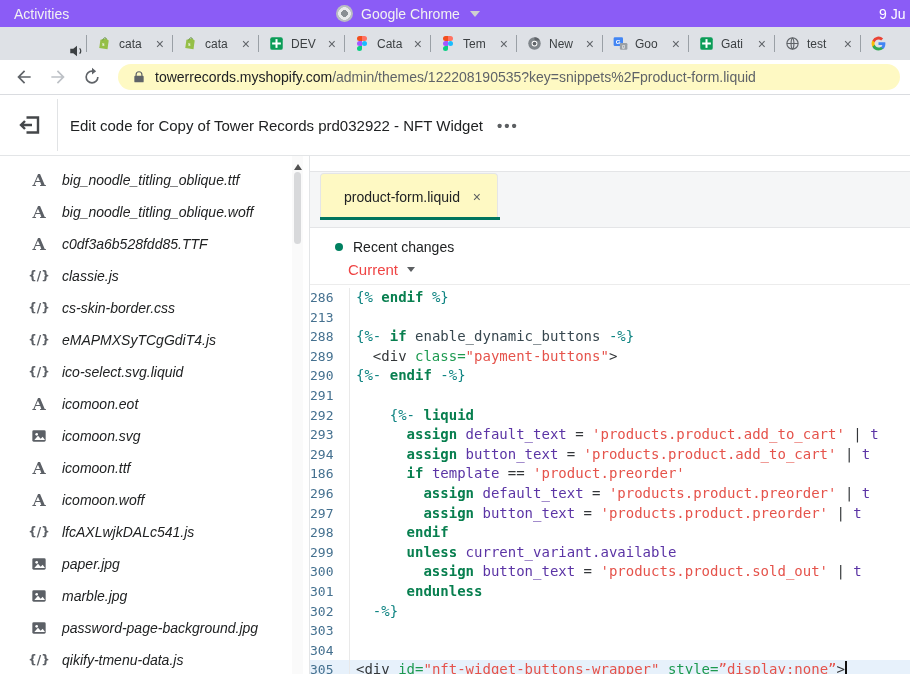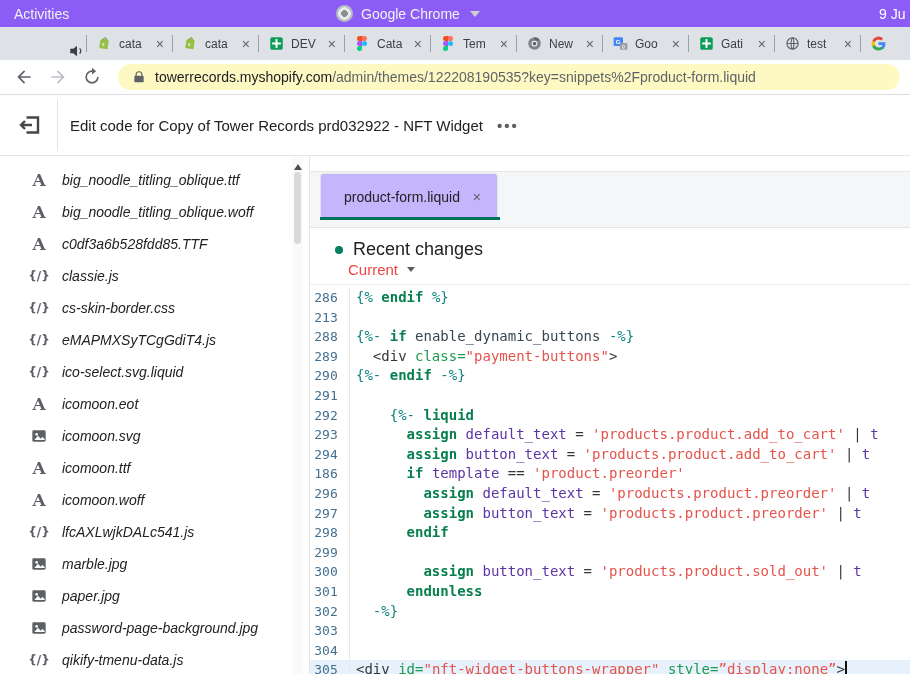--- a/index.html
+++ b/index.html
@@ -58,40 +58,40 @@
   .frow .fname { margin-left:11px; font-size:14px; color:#202223; white-space:nowrap;font-style:italic; }
   .sscroll { position:absolute; right:6px; top:0; width:11px; height:100%; background:#fafafa; }
   .sarrow { width:0; height:0; border-left:4px solid transparent; border-right:4px solid transparent;
             border-bottom:6px solid #505050; margin:8px auto 2px auto; }
   .sthumb { width:7px; margin:0 auto; height:72px; background:#d8d9db; border-radius:4px; }
 
   
   .editor { width:600px; height:100%; position:relative; background:#fff; }
   .etabstrip { position:absolute; left:0; top:15px; width:600px; height:57px; background:#f5f6f7;
                border-top:1px solid #e4e5e7; border-bottom:1px solid #e4e5e7; }
-  .etab { position:absolute; left:10px; top:1px; width:178px; height:46px; background:#c4b5fd;
+  .etab { position:absolute; left:10px; top:1px; width:178px; height:46px; background:#fef9c3;
           border:1px solid #e4e5e7; border-bottom:none; border-radius:4px 4px 0 0;
           display:flex; align-items:center; }
   .etab .elabel { margin-left:23px; font-size:14px; color:#202223; }
   .etab .eclose { margin-left:auto; margin-right:16px; font-size:14px; color:#5c5f62; }
   .etab .underline { position:absolute; left:-1px; bottom:-1px; width:180px; height:3px; background:var(--c-tab_underline,#00755e); }
 
   .recent { position:absolute; left:0; top:72px; width:600px; height:57px; background:#fff; border-bottom:1px solid #ececec; }
   .rc1 { position:absolute; left:25px; top:11px; display:flex; align-items:center; }
   .rdot { width:8px; height:8px; border-radius:50%; background:var(--c-accent_green,#008060); }
-  .rlabel { margin-left:10px; font-size:18px; color:#202223; }
+  .rlabel { margin-left:10px; font-size:14px; color:#202223; }
   .rc2 { position:absolute; left:38px; top:33px; display:flex; align-items:center; font-size:15px; color:#ef4444; }
   .rcaret { width:0; height:0; border-left:4px solid transparent; border-right:4px solid transparent;
             border-top:5px solid #5c5f62; margin-left:9px; }
 
   .codearea { position:absolute; left:0; top:129px; width:600px; height:389px; overflow:hidden;
               font-family:"DejaVu Sans Mono", monospace; font-size:14px; padding-top:3px; }
   .code-line { height:19.6px; line-height:19.6px; display:flex; white-space:pre; }
   .code-line.active { background:var(--c-syntax-active_line_bg,#e7f1fb); }
-  .gutter { flex:0 0 40px; text-align:center; padding-right:7px; font-size:13px;
+  .gutter { flex:0 0 40px; text-align:left; padding-right:7px; font-size:13px;
             color:var(--c-syntax-line_number,#44708f); border-right:1px solid #e9e9e9; }
   .ltxt { padding-left:6px; }
   .tk-kw  { color:var(--c-syntax-keyword,#087f4f); font-weight:bold; }
   .tk-tag { color:var(--c-syntax-delimiter,#0f8482); }
   .tk-str { color:var(--c-syntax-string,#e5534b); }
   .tk-var { color:var(--c-syntax-variable,#5b34a5); }
   .tk-attr{ color:var(--c-syntax-attribute,#1d9a50); }
   .tk-pl  { color:var(--c-syntax-plain,#333639); }
   .tk-id  { color:var(--c-syntax-identifier,#37474f); }
   .cursor { display:inline-block; width:2px; height:15px; background:#111; vertical-align:-2px; }
@@ -347,31 +347,31 @@
           <span class="fname">lfcAXLwjkDALc541.js</span>
         </div>
         <div class="frow">
           <span class="ficon">
             <svg width="16" height="16" viewBox="0 0 24 24">
               <rect x="2" y="3.5" width="20" height="17" rx="2" fill="#5c6066"></rect>
               <circle cx="8.5" cy="9.5" r="2" fill="#fff"></circle>
               <path d="M5 18l5.5-6.5 4 4.5 3-3 3.5 5z" fill="#fff"></path>
             </svg>
           </span>
-          <span class="fname">marble.jpg</span>
+          <span class="fname">paper.jpg</span>
         </div>
         <div class="frow">
           <span class="ficon">
             <svg width="16" height="16" viewBox="0 0 24 24">
               <rect x="2" y="3.5" width="20" height="17" rx="2" fill="#5c6066"></rect>
               <circle cx="8.5" cy="9.5" r="2" fill="#fff"></circle>
               <path d="M5 18l5.5-6.5 4 4.5 3-3 3.5 5z" fill="#fff"></path>
             </svg>
           </span>
-          <span class="fname">paper.jpg</span>
+          <span class="fname">marble.jpg</span>
         </div>
         <div class="frow">
           <span class="ficon">
             <svg width="16" height="16" viewBox="0 0 24 24">
               <rect x="2" y="3.5" width="20" height="17" rx="2" fill="#5c6066"></rect>
               <circle cx="8.5" cy="9.5" r="2" fill="#fff"></circle>
               <path d="M5 18l5.5-6.5 4 4.5 3-3 3.5 5z" fill="#fff"></path>
             </svg>
           </span>
           <span class="fname">password-page-background.jpg</span>
@@ -414,21 +414,21 @@
         <div class="code-line"><span class="gutter">289</span><span class="ltxt"><span class="tk-pl">  &lt;div </span><span class="tk-attr">class=</span><span class="tk-str">"payment-buttons"</span><span class="tk-pl">&gt;</span></span></div>
         <div class="code-line"><span class="gutter">290</span><span class="ltxt"><span class="tk-tag">{%-</span><span class="tk-pl"> </span><span class="tk-kw">endif</span><span class="tk-pl"> </span><span class="tk-tag">-%}</span></span></div>
         <div class="code-line"><span class="gutter">291</span><span class="ltxt"></span></div>
         <div class="code-line"><span class="gutter">292</span><span class="ltxt"><span class="tk-pl">    </span><span class="tk-tag">{%-</span><span class="tk-pl"> </span><span class="tk-kw">liquid</span></span></div>
         <div class="code-line"><span class="gutter">293</span><span class="ltxt"><span class="tk-pl">      </span><span class="tk-kw">assign</span><span class="tk-pl"> </span><span class="tk-var">default_text</span><span class="tk-pl"> = </span><span class="tk-str">'products.product.add_to_cart'</span><span class="tk-pl"> | </span><span class="tk-var">t</span></span></div>
         <div class="code-line"><span class="gutter">294</span><span class="ltxt"><span class="tk-pl">      </span><span class="tk-kw">assign</span><span class="tk-pl"> </span><span class="tk-var">button_text</span><span class="tk-pl"> = </span><span class="tk-str">'products.product.add_to_cart'</span><span class="tk-pl"> | </span><span class="tk-var">t</span></span></div>
         <div class="code-line"><span class="gutter">186</span><span class="ltxt"><span class="tk-pl">      </span><span class="tk-kw">if</span><span class="tk-pl"> </span><span class="tk-var">template</span><span class="tk-pl"> == </span><span class="tk-str">'product.preorder'</span></span></div>
         <div class="code-line"><span class="gutter">296</span><span class="ltxt"><span class="tk-pl">        </span><span class="tk-kw">assign</span><span class="tk-pl"> </span><span class="tk-var">default_text</span><span class="tk-pl"> = </span><span class="tk-str">'products.product.preorder'</span><span class="tk-pl"> | </span><span class="tk-var">t</span></span></div>
         <div class="code-line"><span class="gutter">297</span><span class="ltxt"><span class="tk-pl">        </span><span class="tk-kw">assign</span><span class="tk-pl"> </span><span class="tk-var">button_text</span><span class="tk-pl"> = </span><span class="tk-str">'products.product.preorder'</span><span class="tk-pl"> | </span><span class="tk-var">t</span></span></div>
         <div class="code-line"><span class="gutter">298</span><span class="ltxt"><span class="tk-pl">      </span><span class="tk-kw">endif</span></span></div>
-        <div class="code-line"><span class="gutter">299</span></div>
+        <div class="code-line"><span class="gutter">299</span><span class="ltxt"><span class="tk-pl">      </span><span class="tk-kw">unless</span><span class="tk-pl"> </span><span class="tk-var">current_variant.available</span></span></div>
         <div class="code-line"><span class="gutter">300</span><span class="ltxt"><span class="tk-pl">        </span><span class="tk-kw">assign</span><span class="tk-pl"> </span><span class="tk-var">button_text</span><span class="tk-pl"> = </span><span class="tk-str">'products.product.sold_out'</span><span class="tk-pl"> | </span><span class="tk-var">t</span></span></div>
         <div class="code-line"><span class="gutter">301</span><span class="ltxt"><span class="tk-pl">      </span><span class="tk-kw">endunless</span></span></div>
         <div class="code-line"><span class="gutter">302</span><span class="ltxt"><span class="tk-pl">  </span><span class="tk-tag">-%}</span></span></div>
         <div class="code-line"><span class="gutter">303</span><span class="ltxt"></span></div>
         <div class="code-line"><span class="gutter">304</span><span class="ltxt"></span></div>
         <div class="code-line active"><span class="gutter">305</span><span class="ltxt"><span class="tk-pl">&lt;div </span><span class="tk-attr">id=</span><span class="tk-str">"nft-widget-buttons-wrapper"</span><span class="tk-pl"> </span><span class="tk-attr">style=</span><span class="tk-str">”display:none”</span><span class="tk-pl">&gt;</span><span class="cursor"></span></span></div>
       </div>
   </div>
 </div>
 

